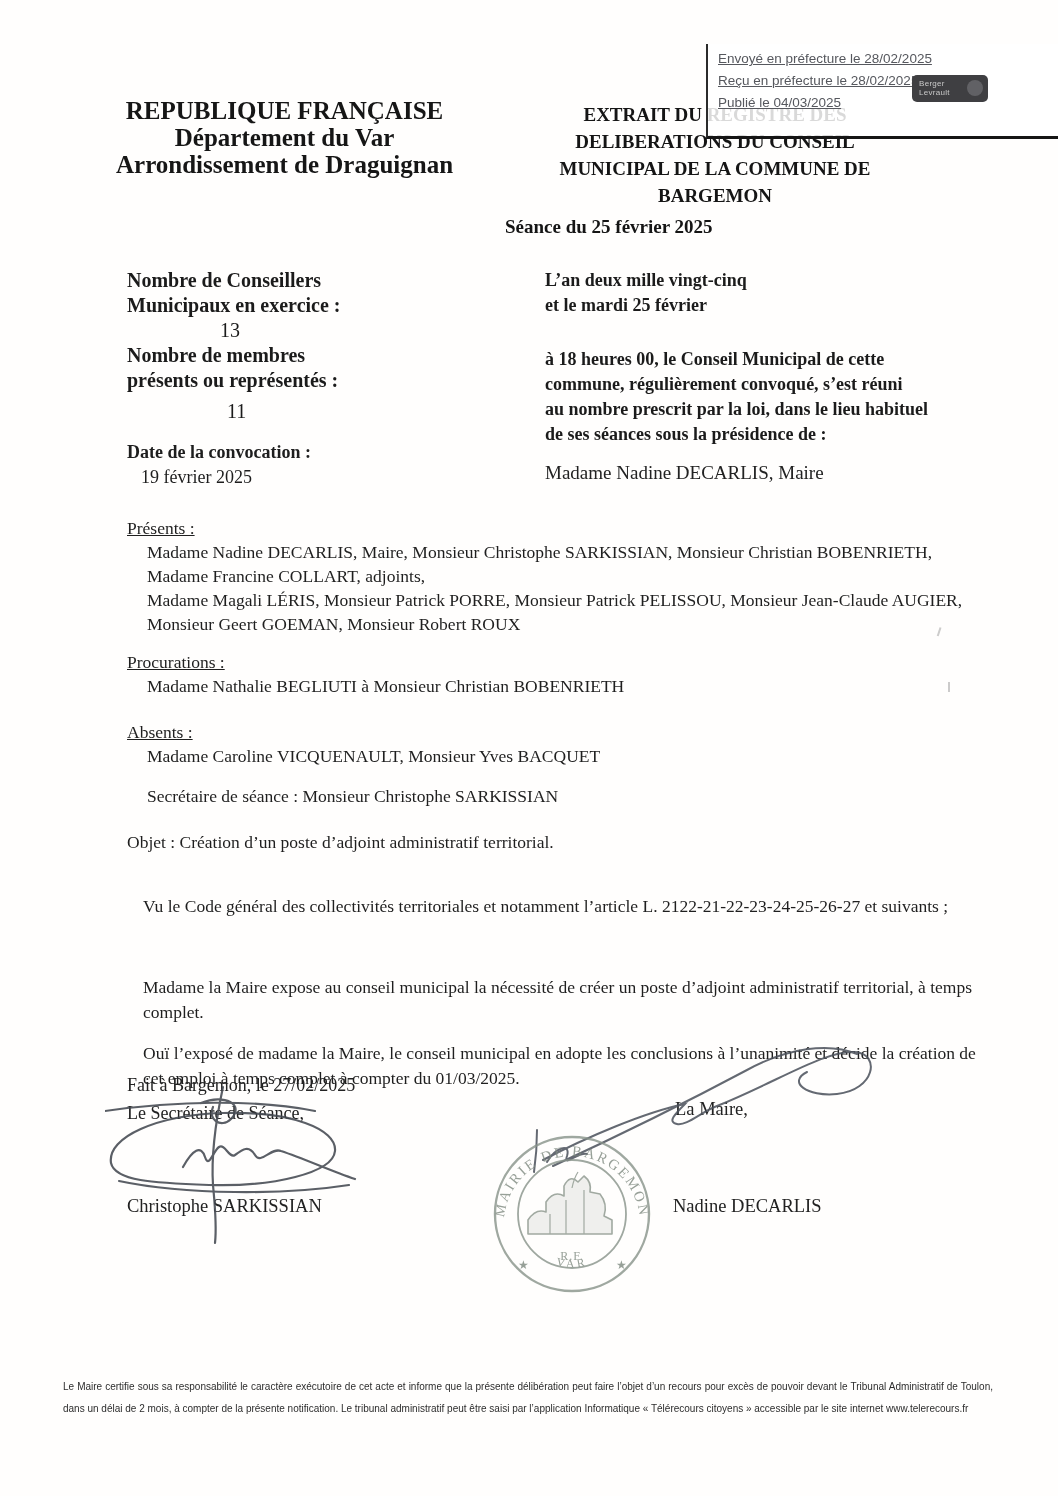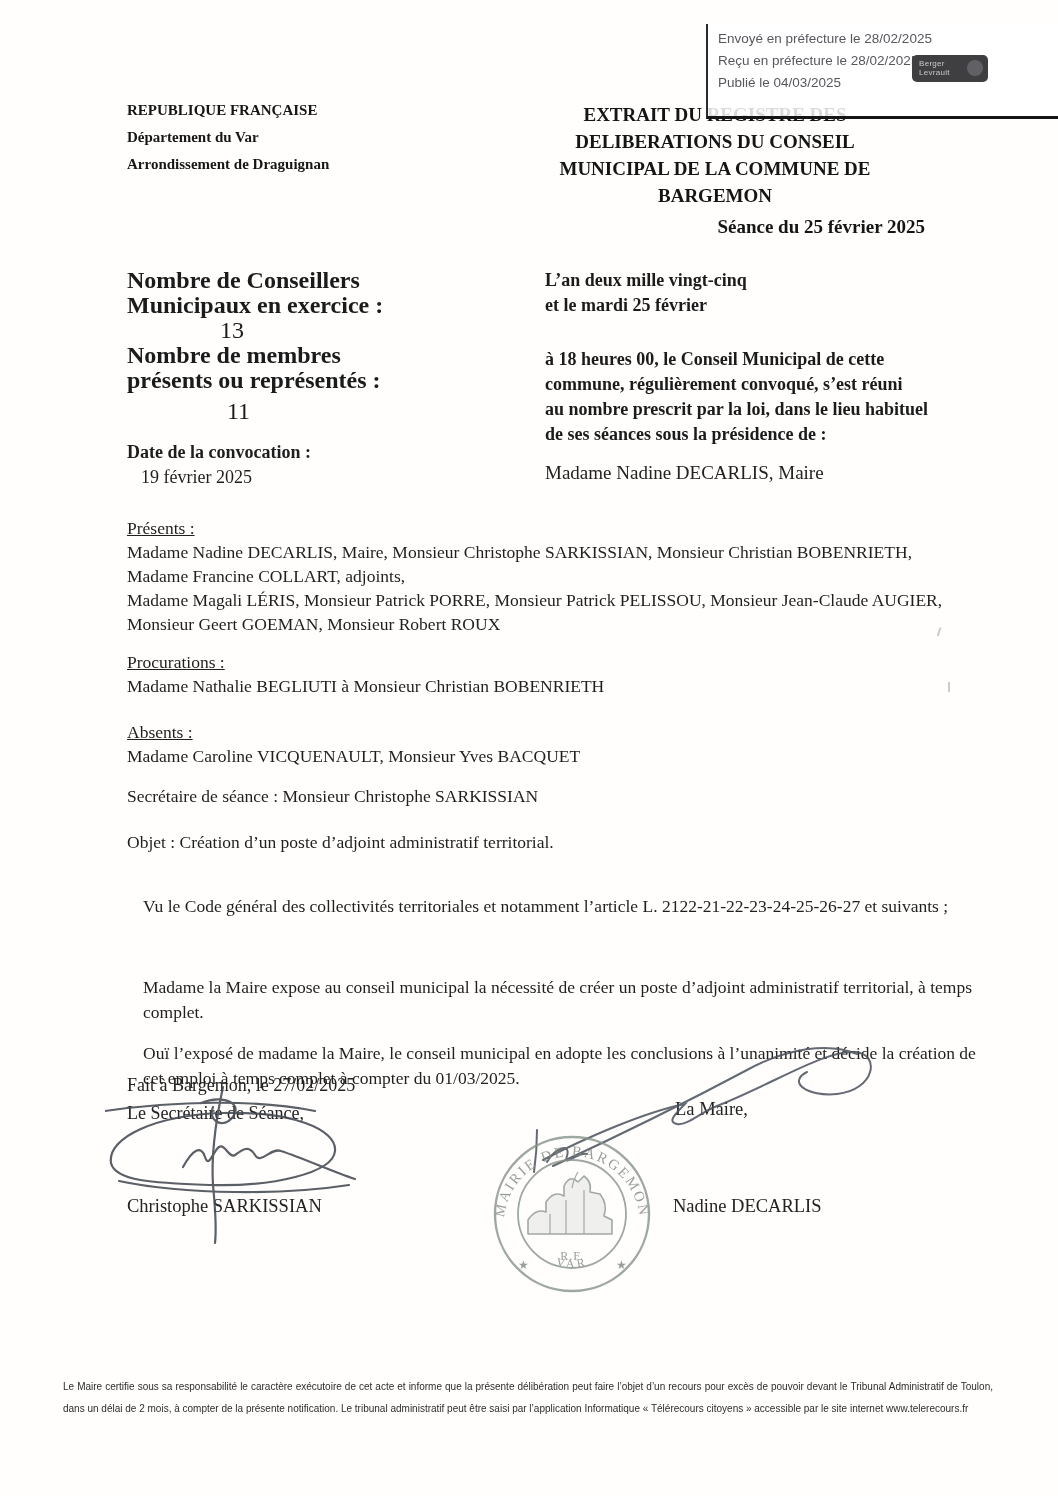--- a/index.html
+++ b/index.html
@@ -3,49 +3,49 @@
 <meta charset="utf-8">
 <style>
   html,body{margin:0;padding:0;background:#ffffff;}
   .page{
     position:relative;width:1058px;height:1496px;background:#fffefd;
     font-family:"Liberation Serif","DejaVu Serif",serif;color:#1e1e1e;overflow:hidden;
   }
   .abs{position:absolute;}
   .b{font-weight:normal;}
   .u{text-decoration:underline;}
-  .nw{white-space:nowrap;}
-
-  
-  .hdr-left{left:127px;top:97px;font-size:15px;font-weight:bold;line-height:27px;color:#161616;}
+  .nw{white-space:nowrap;margin-left:20px;}
+
+  
+  .hdr-left{left:116px;top:97px;font-size:25px;font-weight:bold;line-height:27px;color:#161616;text-align:center;}
 
   
   .title-block{left:505px;top:101px;width:420px;text-align:center;font-size:19px;font-weight:bold;line-height:27px;color:#151515;}
-  .seance{left:505px;top:216px;width:420px;text-align:right;font-size:19px;font-weight:bold;color:#151515;}
+  .seance{left:505px;top:216px;width:420px;text-align:left;font-size:19px;font-weight:bold;color:#151515;}
 
   
   .stamp{
-    left:706px;top:24px;width:352px;height:95px;z-index:6;
+    left:706px;top:44px;width:352px;height:95px;z-index:6;
     background:rgba(255,255,255,0.84);
     border-left:2px solid #2b2b2b;border-bottom:3px solid #151515;
     font-family:"Liberation Sans","DejaVu Sans",sans-serif;
     color:#56585e;font-size:13.5px;line-height:22px;
-    padding:4px 4px 0 10px;box-sizing:border-box;
+    padding:4px 4px 0 10px;box-sizing:border-box;text-decoration:underline;
   }
   .stamp .line{white-space:nowrap;}
   .bl-badge{
     position:absolute;left:204px;top:31px;width:76px;height:27px;
     background:#3f3f42;border-radius:5px;color:#c9c9c9;
     font-size:8px;line-height:9px;padding:4px 0 0 7px;box-sizing:border-box;
     letter-spacing:.3px;
   }
   .bl-badge .disc{position:absolute;right:5px;top:5px;width:16px;height:16px;border-radius:50%;background:#6d6d71;opacity:.75;}
 
   
-  .counts{left:127px;top:268px;font-size:24px;line-height:25px;color:#1b1b1b;}
+  .counts{left:127px;top:268px;font-size:20px;line-height:25px;color:#1b1b1b;}
   .counts .lbl{font-weight:bold;}
   .counts .v1{padding-left:93px;}
   .counts .v2{padding-left:100px;margin-top:6px;}
   .convoc{left:127px;top:440px;font-size:18px;line-height:25px;}
   .convoc .lbl{font-weight:bold;}
   .convoc .val{padding-left:14px;}
 
   
   .session{left:545px;top:268px;width:460px;font-size:18px;line-height:25px;font-weight:bold;color:#1b1b1b;}
   .session .sp{height:29px;}

